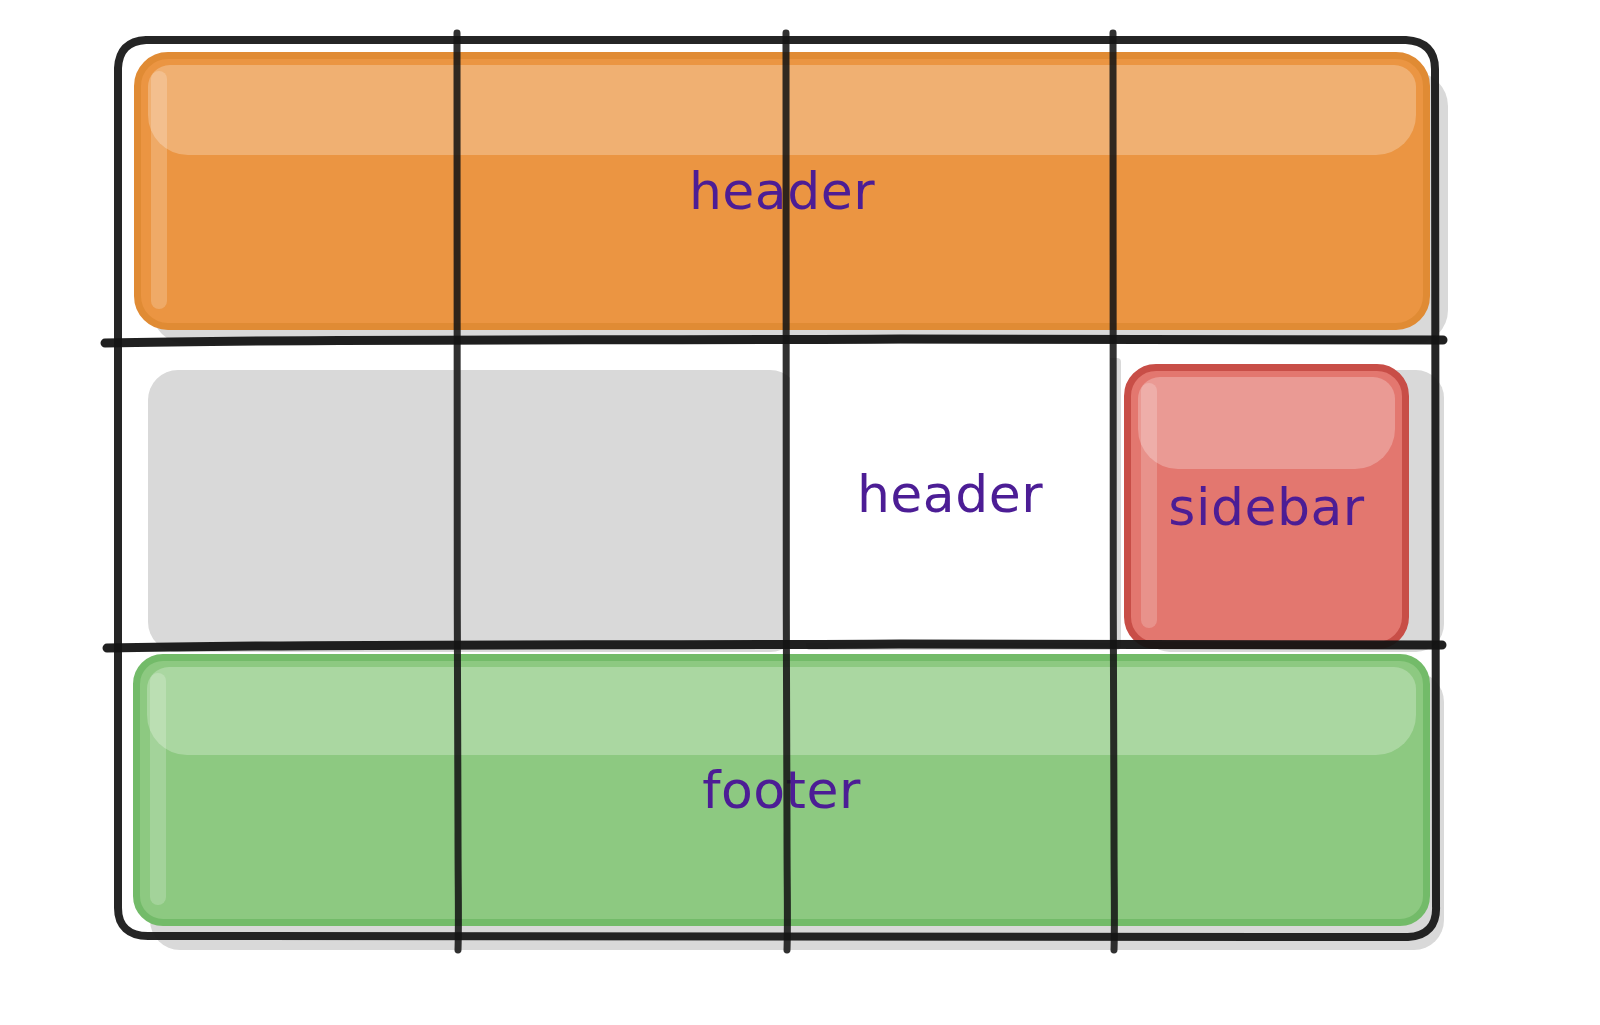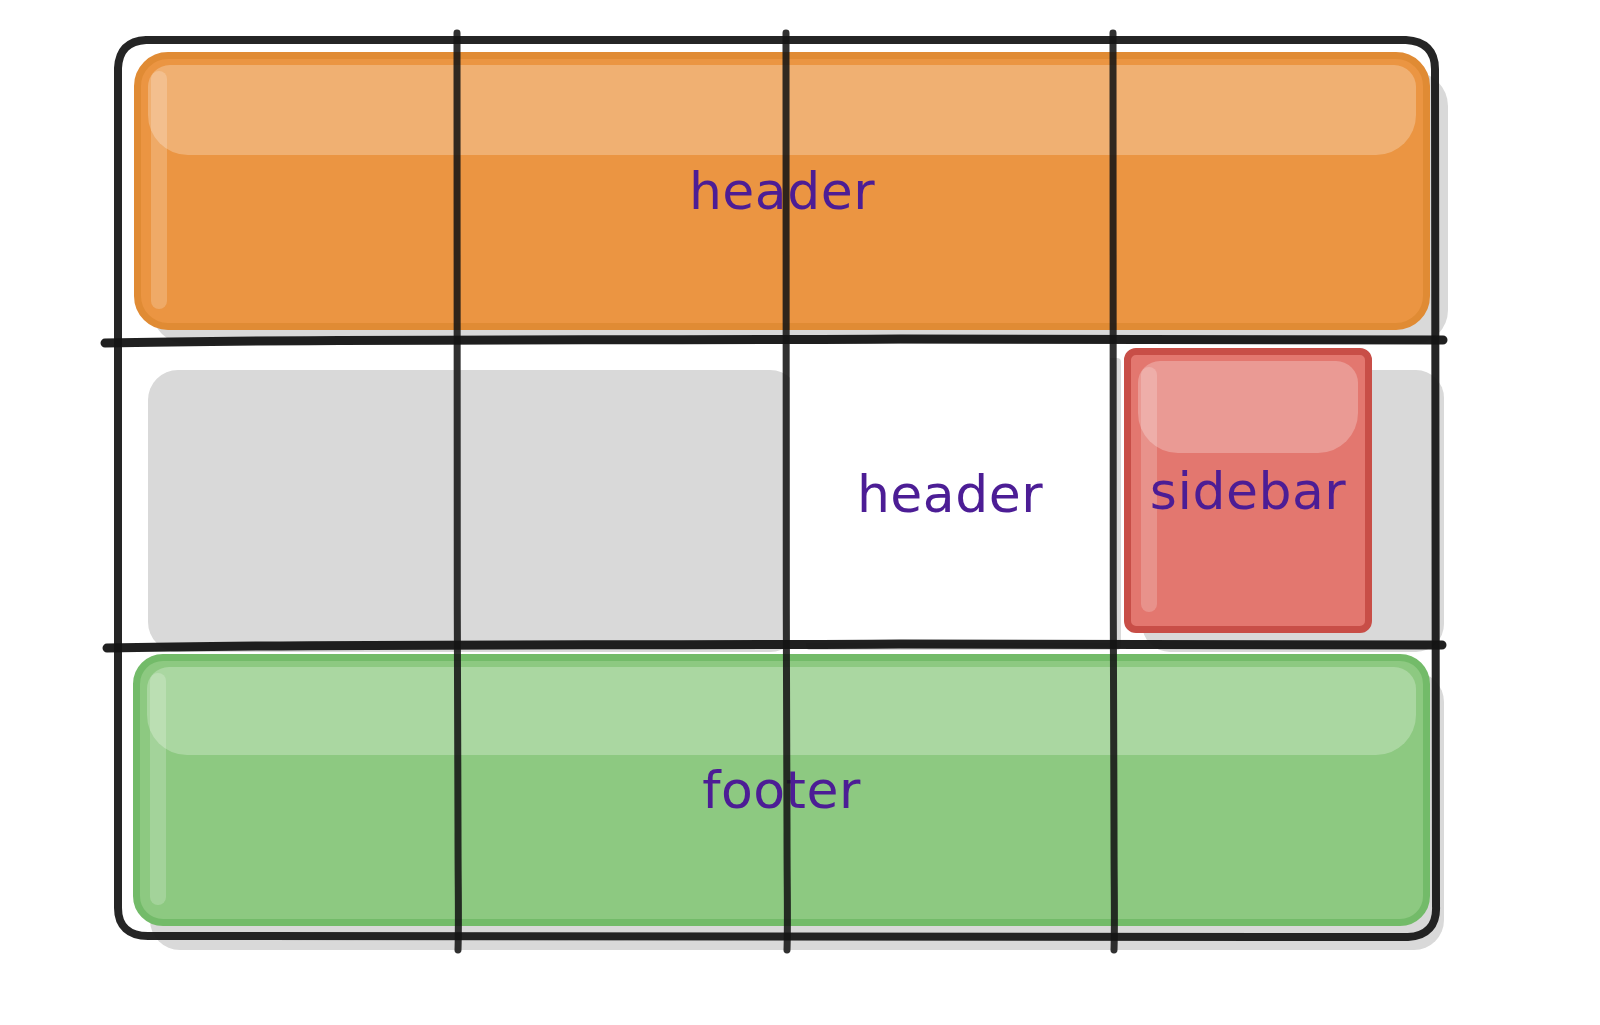--- a/index.html
+++ b/index.html
@@ -73,24 +73,24 @@
     border-color:#55A9D8;
     border-radius:30px;
   }
   #empty-box{
     left:790px;top:345px;width:320px;height:298px;
     background:#ffffff;
     border:none;
   }
   #empty-box::before,#empty-box::after{display:none;}
   #sidebar-box{
-    left:1124px;top:348px;width:248px;height:285px;
+    left:1124px;top:364px;width:285px;height:285px;
     background:#E3776F;
     border-color:#C84E47;
-    border-radius:12px;
+    border-radius:32px;
   }
   #footer-box{
     left:133px;top:654px;width:1297px;height:272px;
     background:#8DC981;
     border-color:#73BB69;
     border-radius:30px;
     justify-content:center;
   }
 
   

